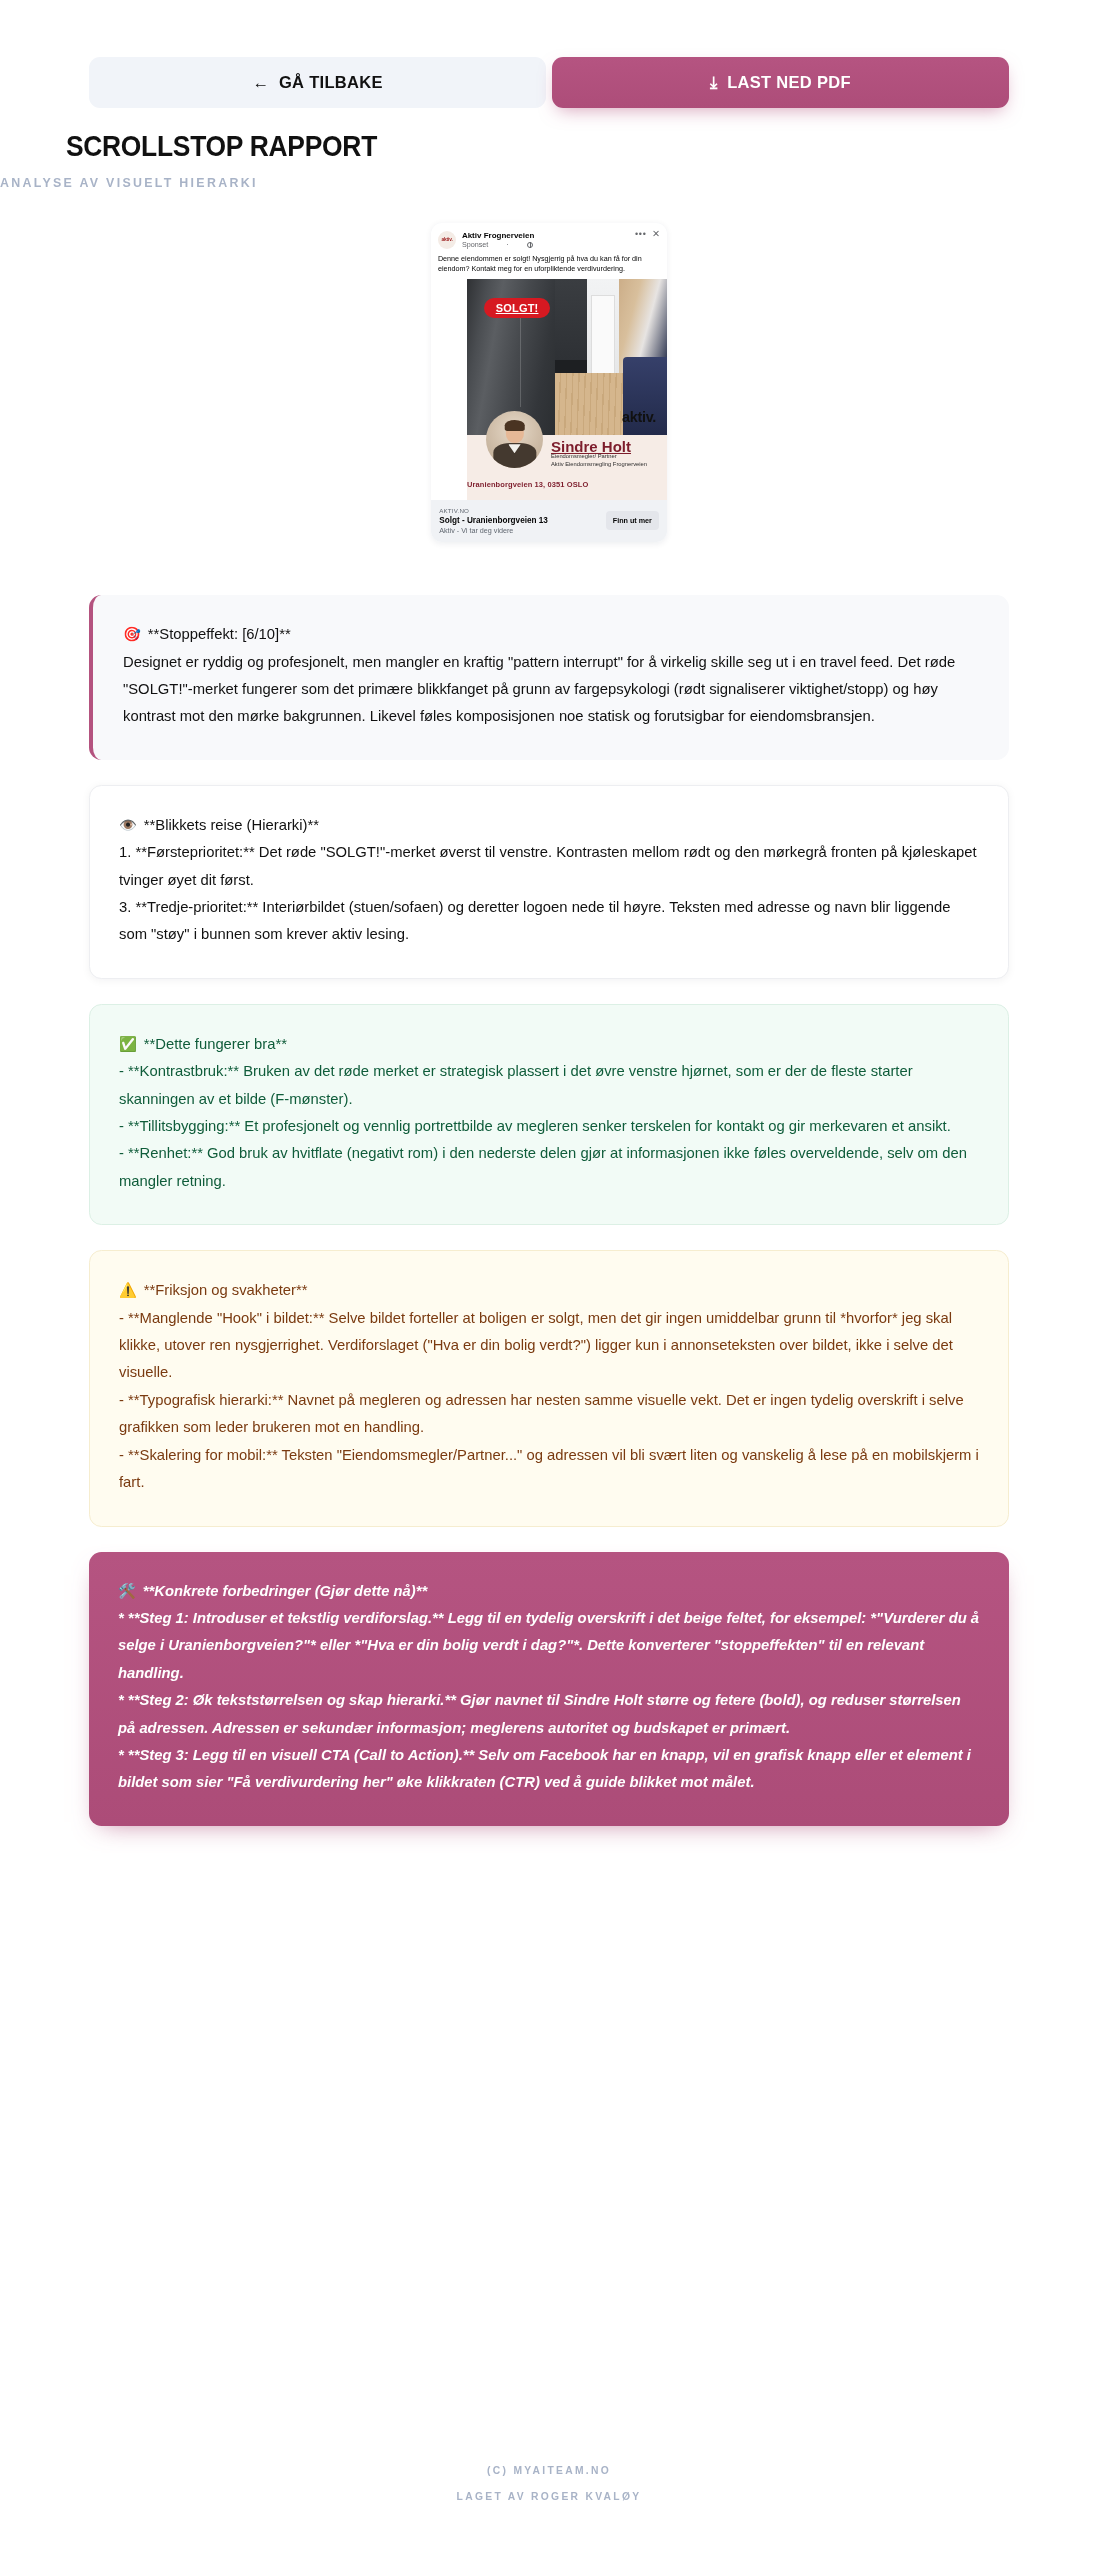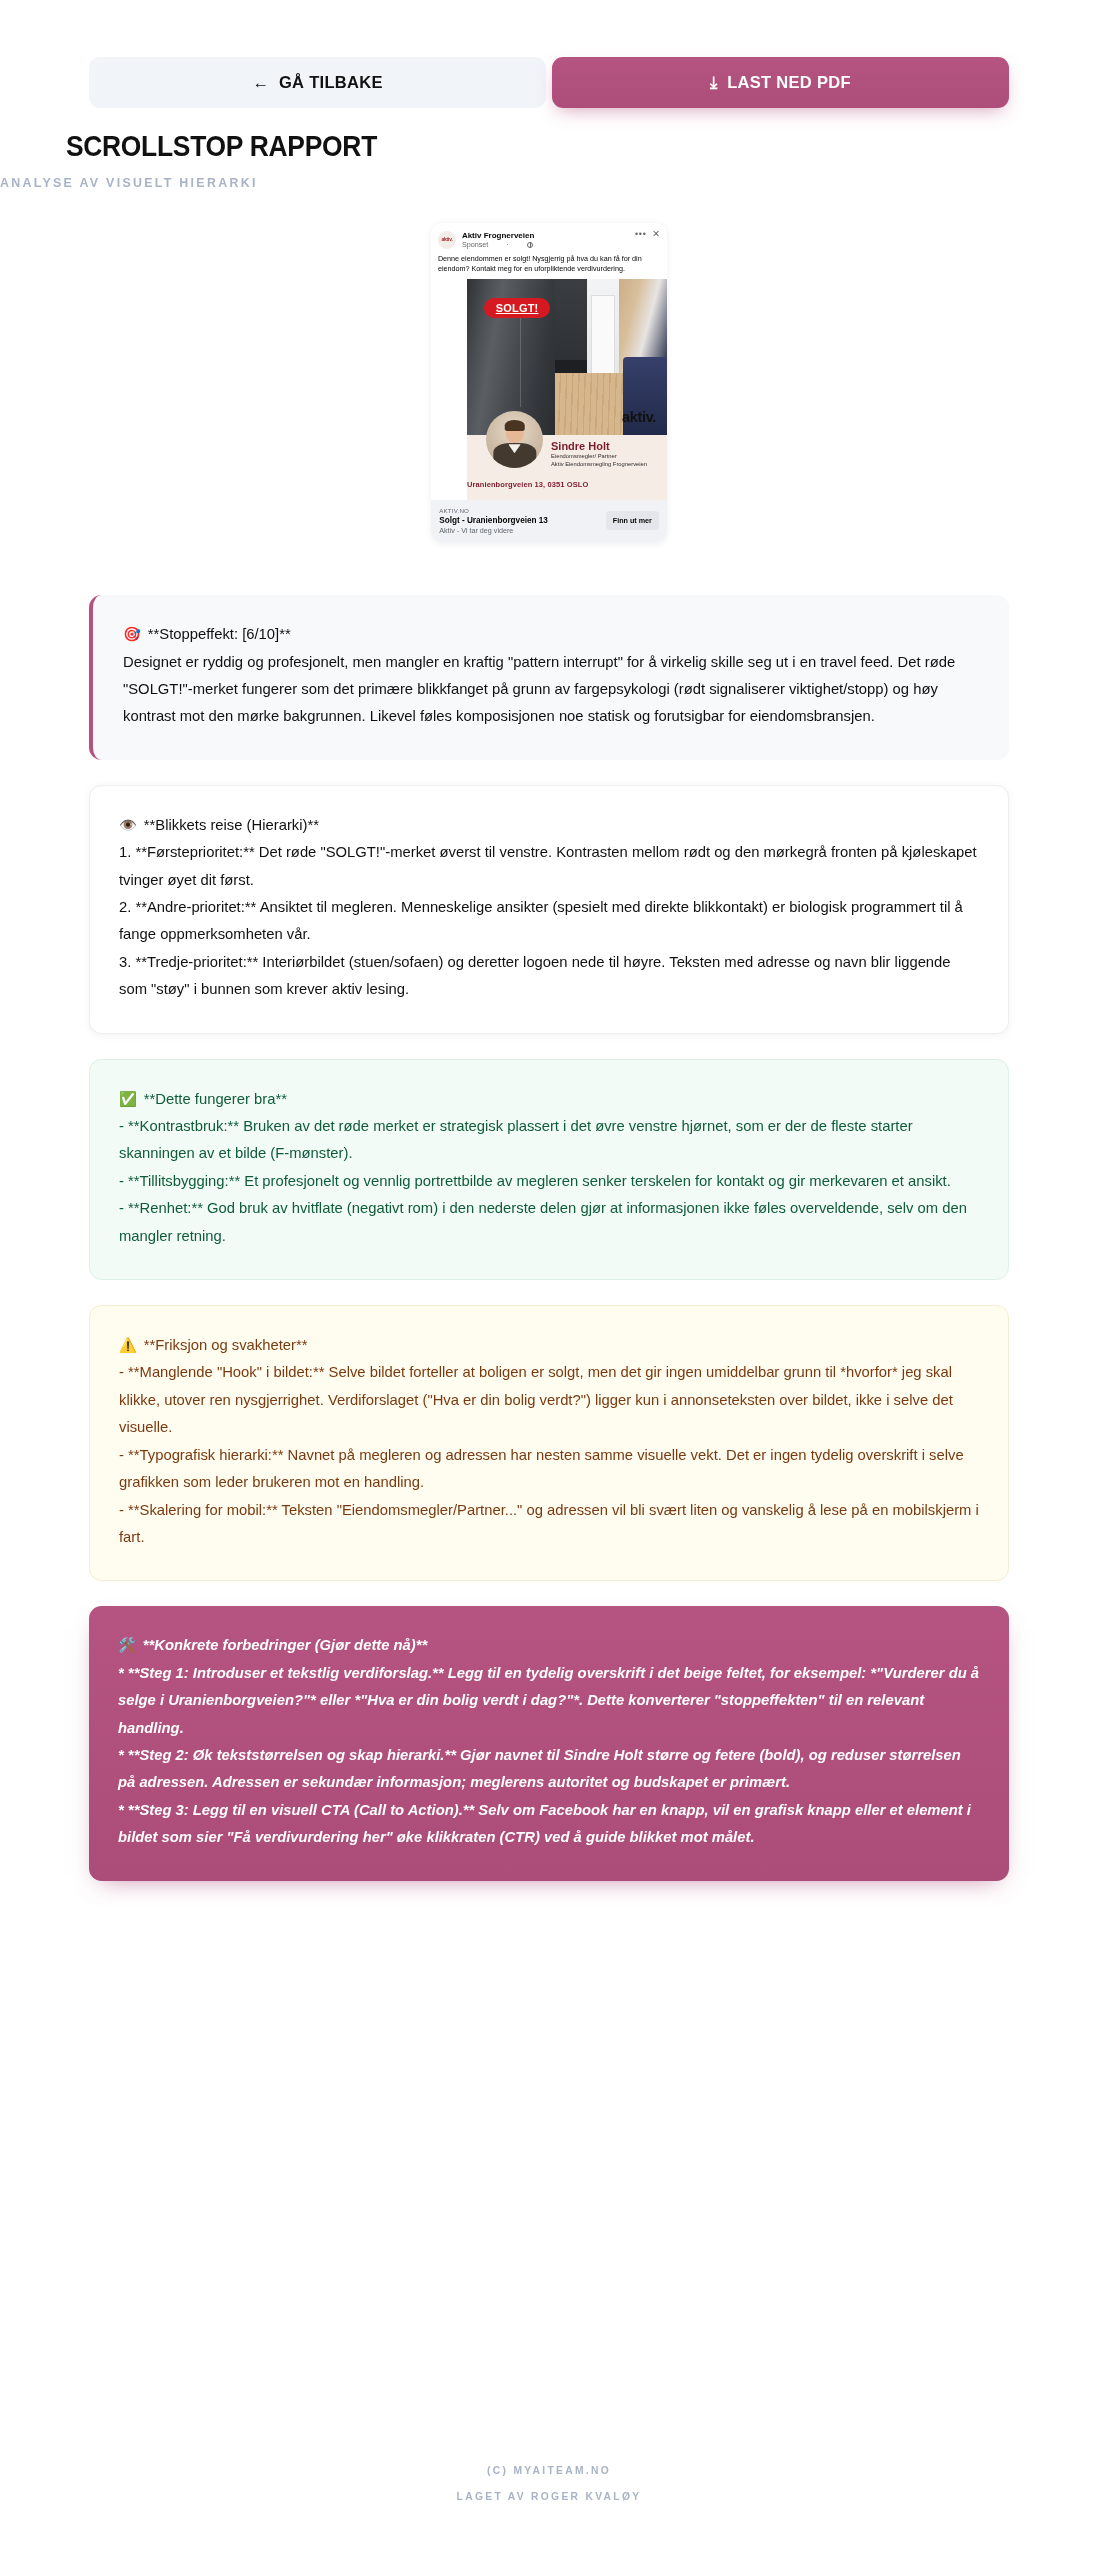--- a/index.html
+++ b/index.html
@@ -337,24 +337,25 @@
     clip-path: polygon(0 0, 100% 0, 50% 100%);
   }
 
   .agent-info {
     position: absolute;
     left: 84px;
     bottom: 32px;
     z-index: 3;
   }
   .agent-name {
-    font-size: 11px;
+    font-size: 15px;
     font-weight: 700;
     color: #7d1d2c;
     line-height: 11px;
+    text-decoration: underline;
   }
   .agent-role, .agent-org {
     font-size: 5.8px;
     color: #2c2c2c;
     line-height: 8.2px;
   }
 
   .agent-address {
     position: absolute;
     left: 0; right: 0;
@@ -602,21 +603,20 @@
       </div>
       <span class="line">Designet er ryddig og profesjonelt, men mangler en kraftig "pattern interrupt" for å virkelig skille seg ut i en travel feed. Det røde "SOLGT!"-merket fungerer som det primære blikkfanget på grunn av fargepsykologi (rødt signaliserer viktighet/stopp) og høy kontrast mot den mørke bakgrunnen. Likevel føles komposisjonen noe statisk og forutsigbar for eiendomsbransjen.</span>
     </div>
 
     <div class="card card-hierarki">
       <div class="head-line">
         <span class="emoji">👁️</span>
         <span>**Blikkets reise (Hierarki)**</span>
       </div>
       <span class="line">1. **Førsteprioritet:** Det røde "SOLGT!"-merket øverst til venstre. Kontrasten mellom rødt og den mørkegrå fronten på kjøleskapet tvinger øyet dit først.</span>
-      <span class="line">2. **Andre-prioritet:** Ansiktet til megleren. Menneskelige ansikter (spesielt med direkte blikkontakt) er biologisk programmert til å fange oppmerksomheten vår.</span>
       <span class="line">3. **Tredje-prioritet:** Interiørbildet (stuen/sofaen) og deretter logoen nede til høyre. Teksten med adresse og navn blir liggende som "støy" i bunnen som krever aktiv lesing.</span>
     </div>
 
     <div class="card card-good">
       <div class="head-line">
         <span class="emoji">✅</span>
         <span>**Dette fungerer bra**</span>
       </div>
       <span class="line">- **Kontrastbruk:** Bruken av det røde merket er strategisk plassert i det øvre venstre hjørnet, som er der de fleste starter skanningen av et bilde (F-mønster).</span>
       <span class="line">- **Tillitsbygging:** Et profesjonelt og vennlig portrettbilde av megleren senker terskelen for kontakt og gir merkevaren et ansikt.</span>

